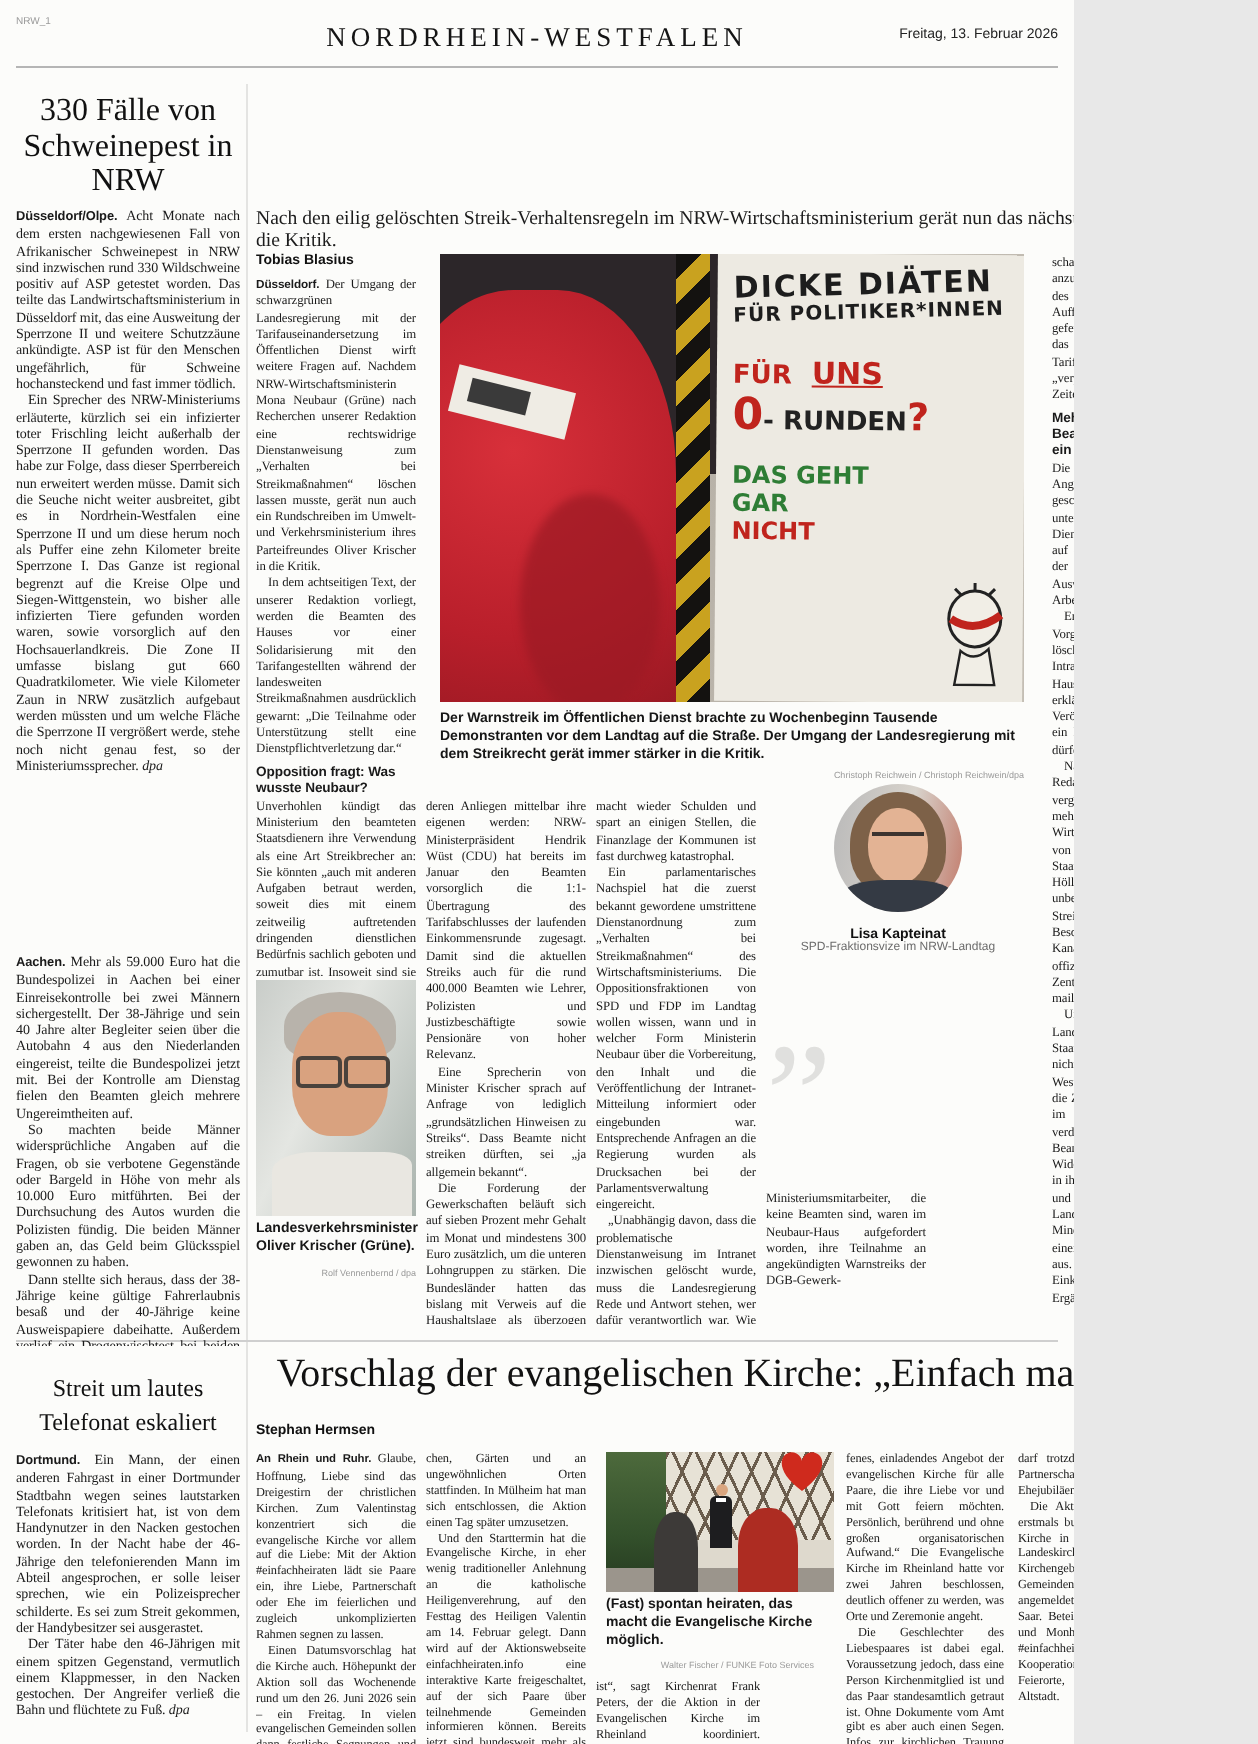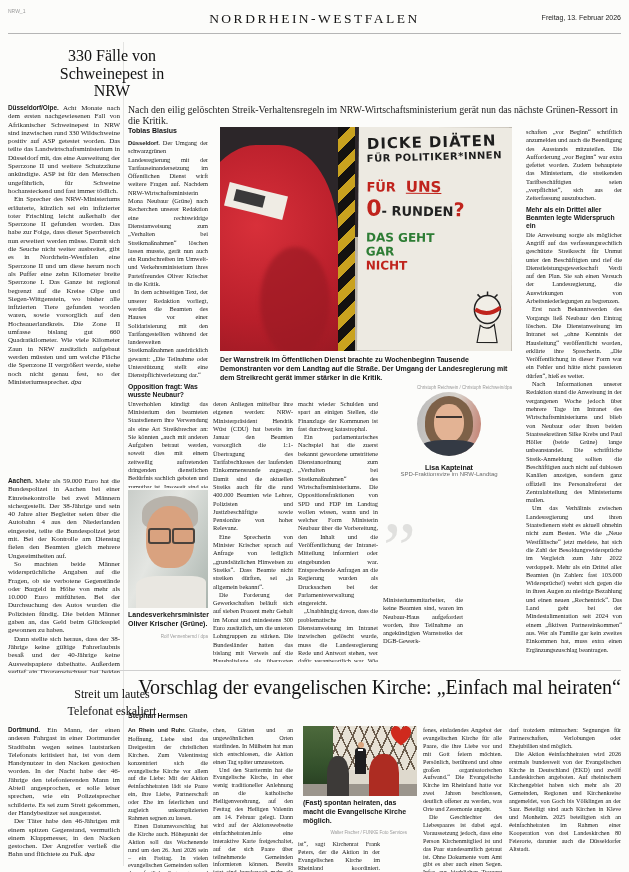--- a/index.html
+++ b/index.html
@@ -1,37 +1,37 @@
 <!DOCTYPE html>
 <html lang="de"><head>
 <meta charset="utf-8">
 <style>
   html,body{margin:0;padding:0;background:#e8e8e8;}
-  #page{position:relative;width:629px;height:872px;background:#fcfcfa;overflow:hidden;
+  #page{position:relative;width:537px;height:872px;background:#fcfcfa;overflow:hidden;
         font-family:"Liberation Serif",serif;color:#1a1a1a;}
   
   .edition{position:absolute;left:8px;top:8px;font:5px "Liberation Sans",sans-serif;color:#9a9a9a;}
   .section-title{position:absolute;left:0;top:11px;width:100%;text-align:center;
         font-size:13.5px;letter-spacing:2.5px;color:#141414;}
   .pagedate{position:absolute;right:8px;top:14px;font:7px "Liberation Sans",sans-serif;color:#222;}
   .hrule{position:absolute;border-top:1px solid #b5b5b5;}
   .vrule{position:absolute;border-left:1px solid #e4e4e2;}
   
   .col{position:absolute;text-align:justify;overflow:hidden;letter-spacing:-0.05px;
        -webkit-hyphens:auto;hyphens:auto;}
   .body-s{font-size:7px;line-height:8.3px;}
   .body-m{font-size:6.4px;line-height:8.3px;}
   .body-b{font-size:6.2px;line-height:7.9px;}
   .col p{margin:0;}
   .col p + p{text-indent:6px;}
   .lead{font-family:"Liberation Sans",sans-serif;font-weight:bold;font-size:0.92em;}
   .src{font-style:italic;}
   .crosshead{font-family:"Liberation Sans",sans-serif;font-weight:bold;font-size:6.8px;
        line-height:8px;margin:3px 0 1px;text-align:left;text-indent:0;}
-  .side-head{position:absolute;text-align:center;font-size:16px;line-height:17.5px;color:#111;margin-left:48px;}
+  .side-head{position:absolute;text-align:center;font-size:16px;line-height:17.5px;color:#111;}
   .byline{position:absolute;font:bold 7px "Liberation Sans",sans-serif;color:#111;}
   .caption{position:absolute;font:bold 7px/8.8px "Liberation Sans",sans-serif;color:#161616;
        text-align:left;}
   .credit{font:4.5px "Liberation Sans",sans-serif;color:#9a9a9a;font-weight:normal;}
   .cr-abs{position:absolute;right:0;bottom:0;}
   
   .main-head{position:absolute;left:128px;width:493px;top:40px;text-align:center;
        font-size:26px;line-height:29px;color:#121212;}
   .main-sub{position:absolute;left:128px;width:493px;top:104px;text-align:left;
        font-size:9.8px;color:#1c1c1c;}

